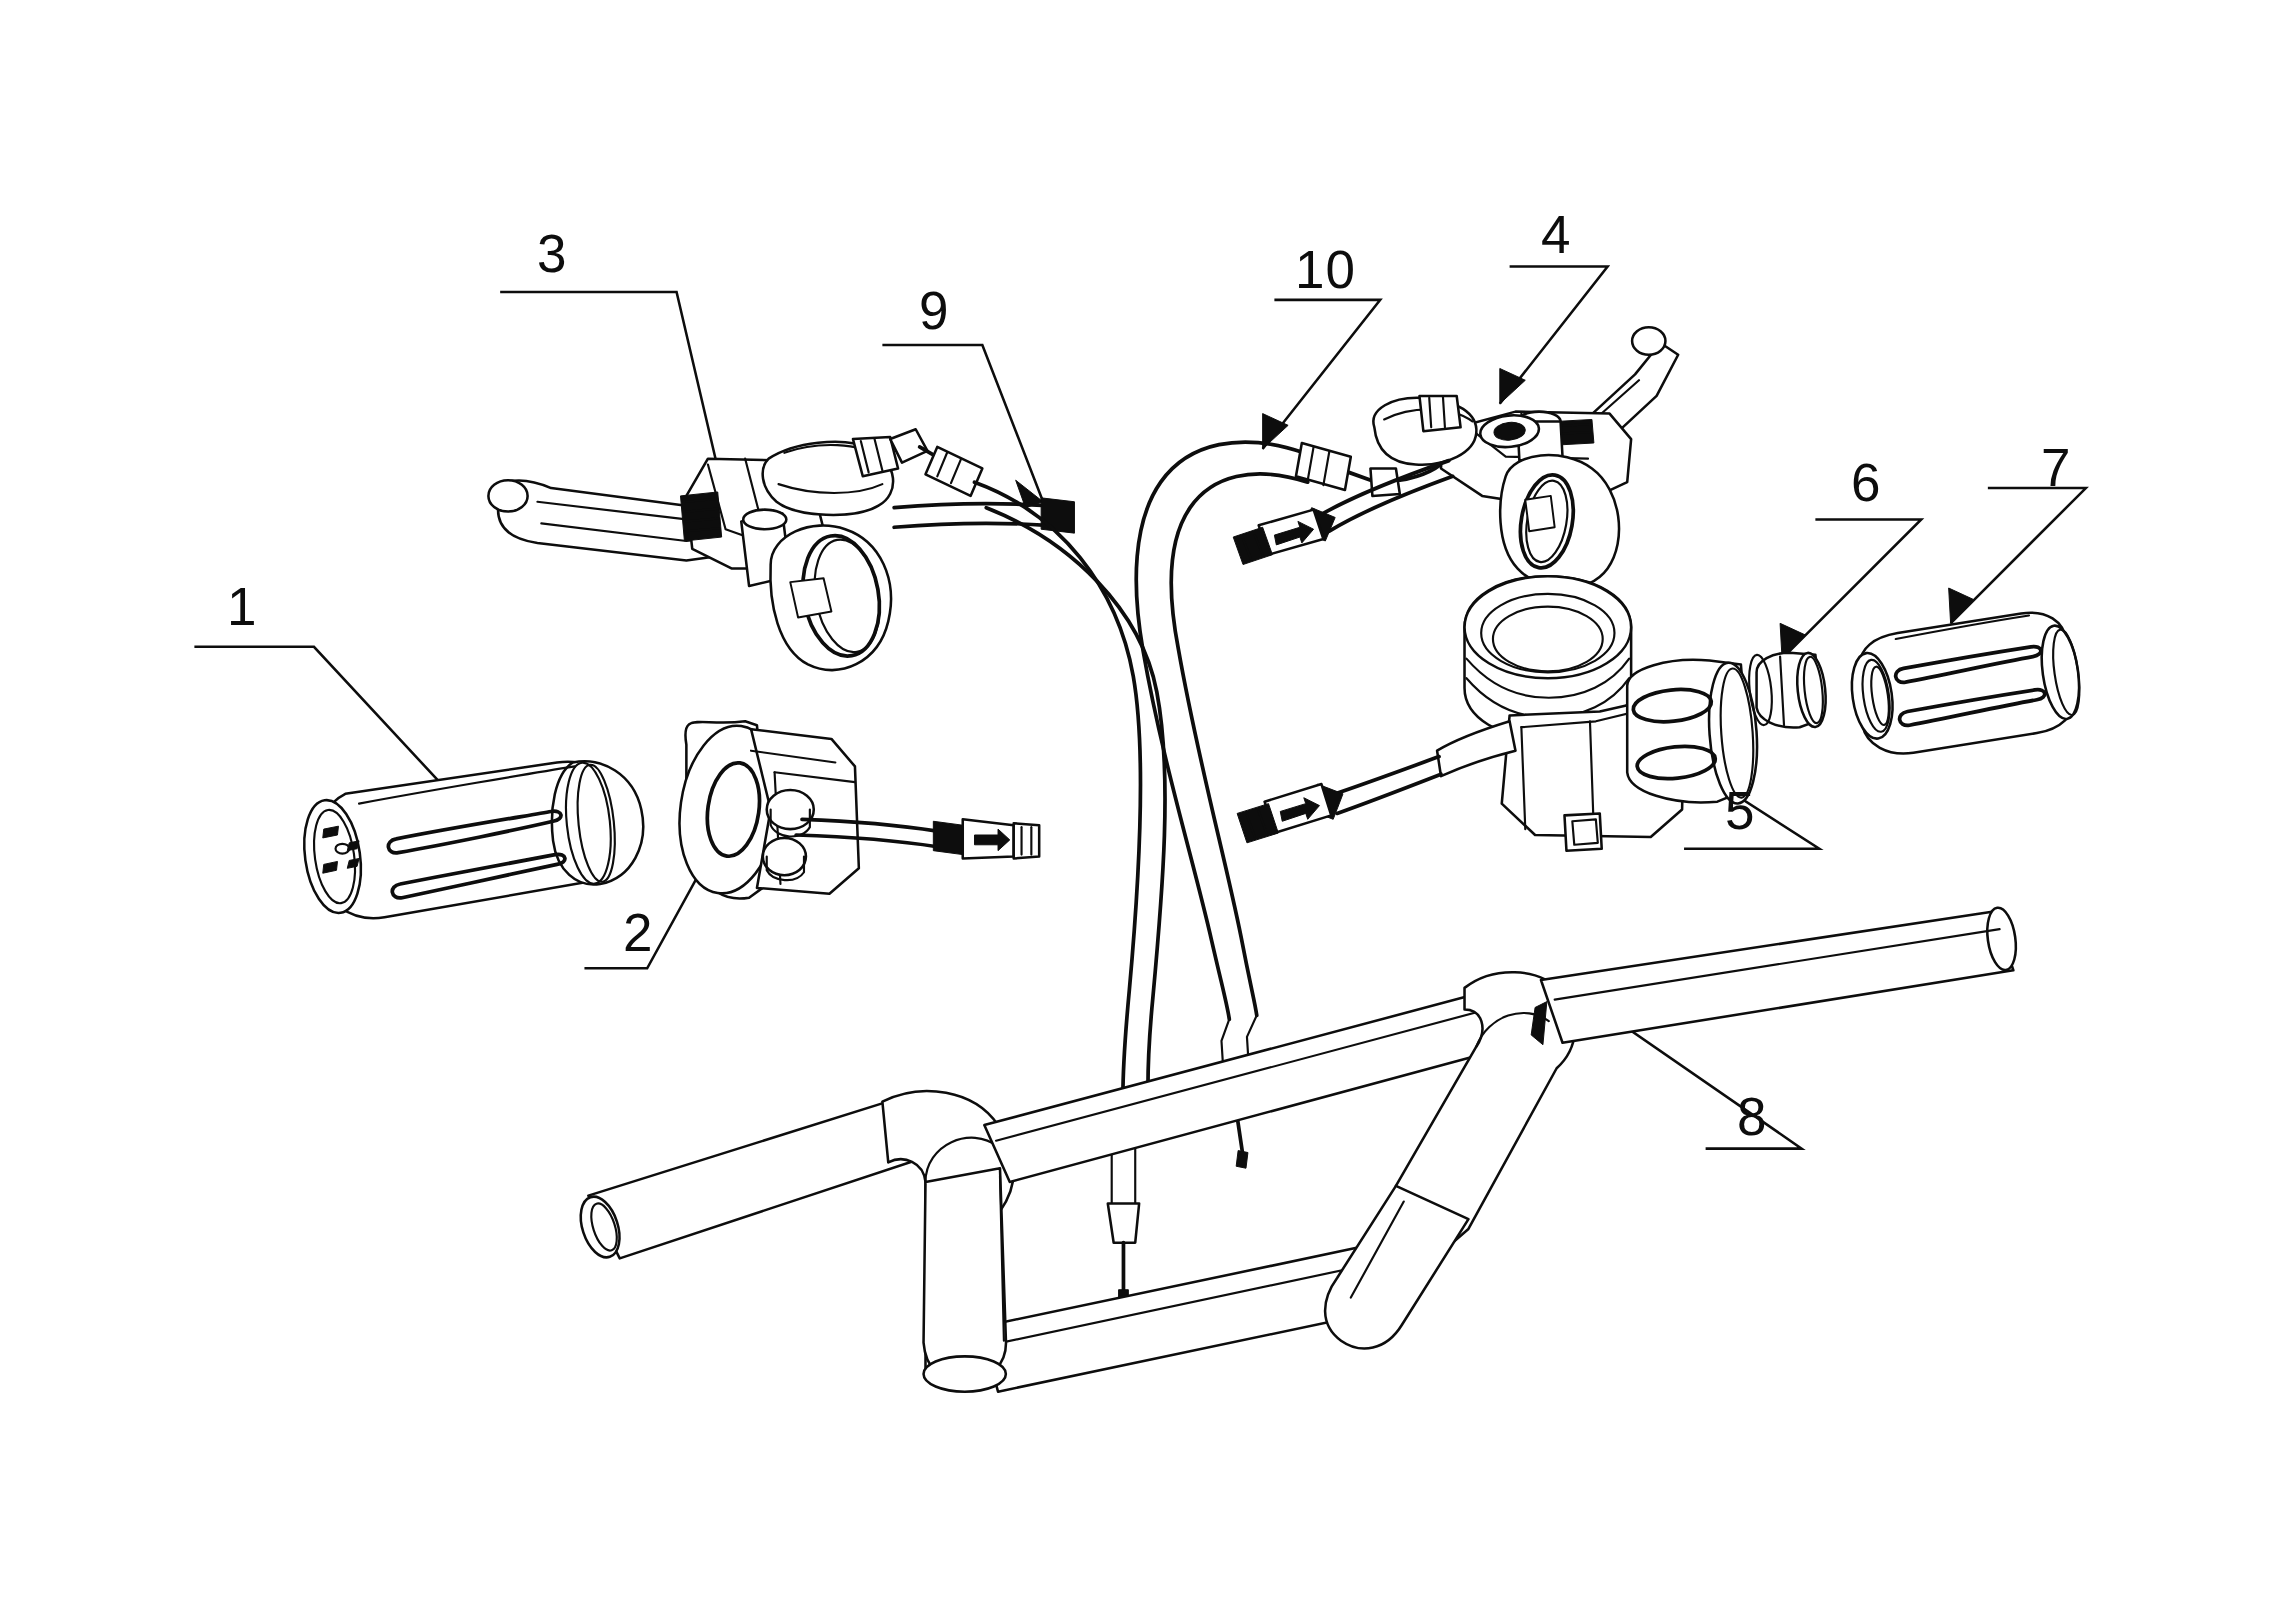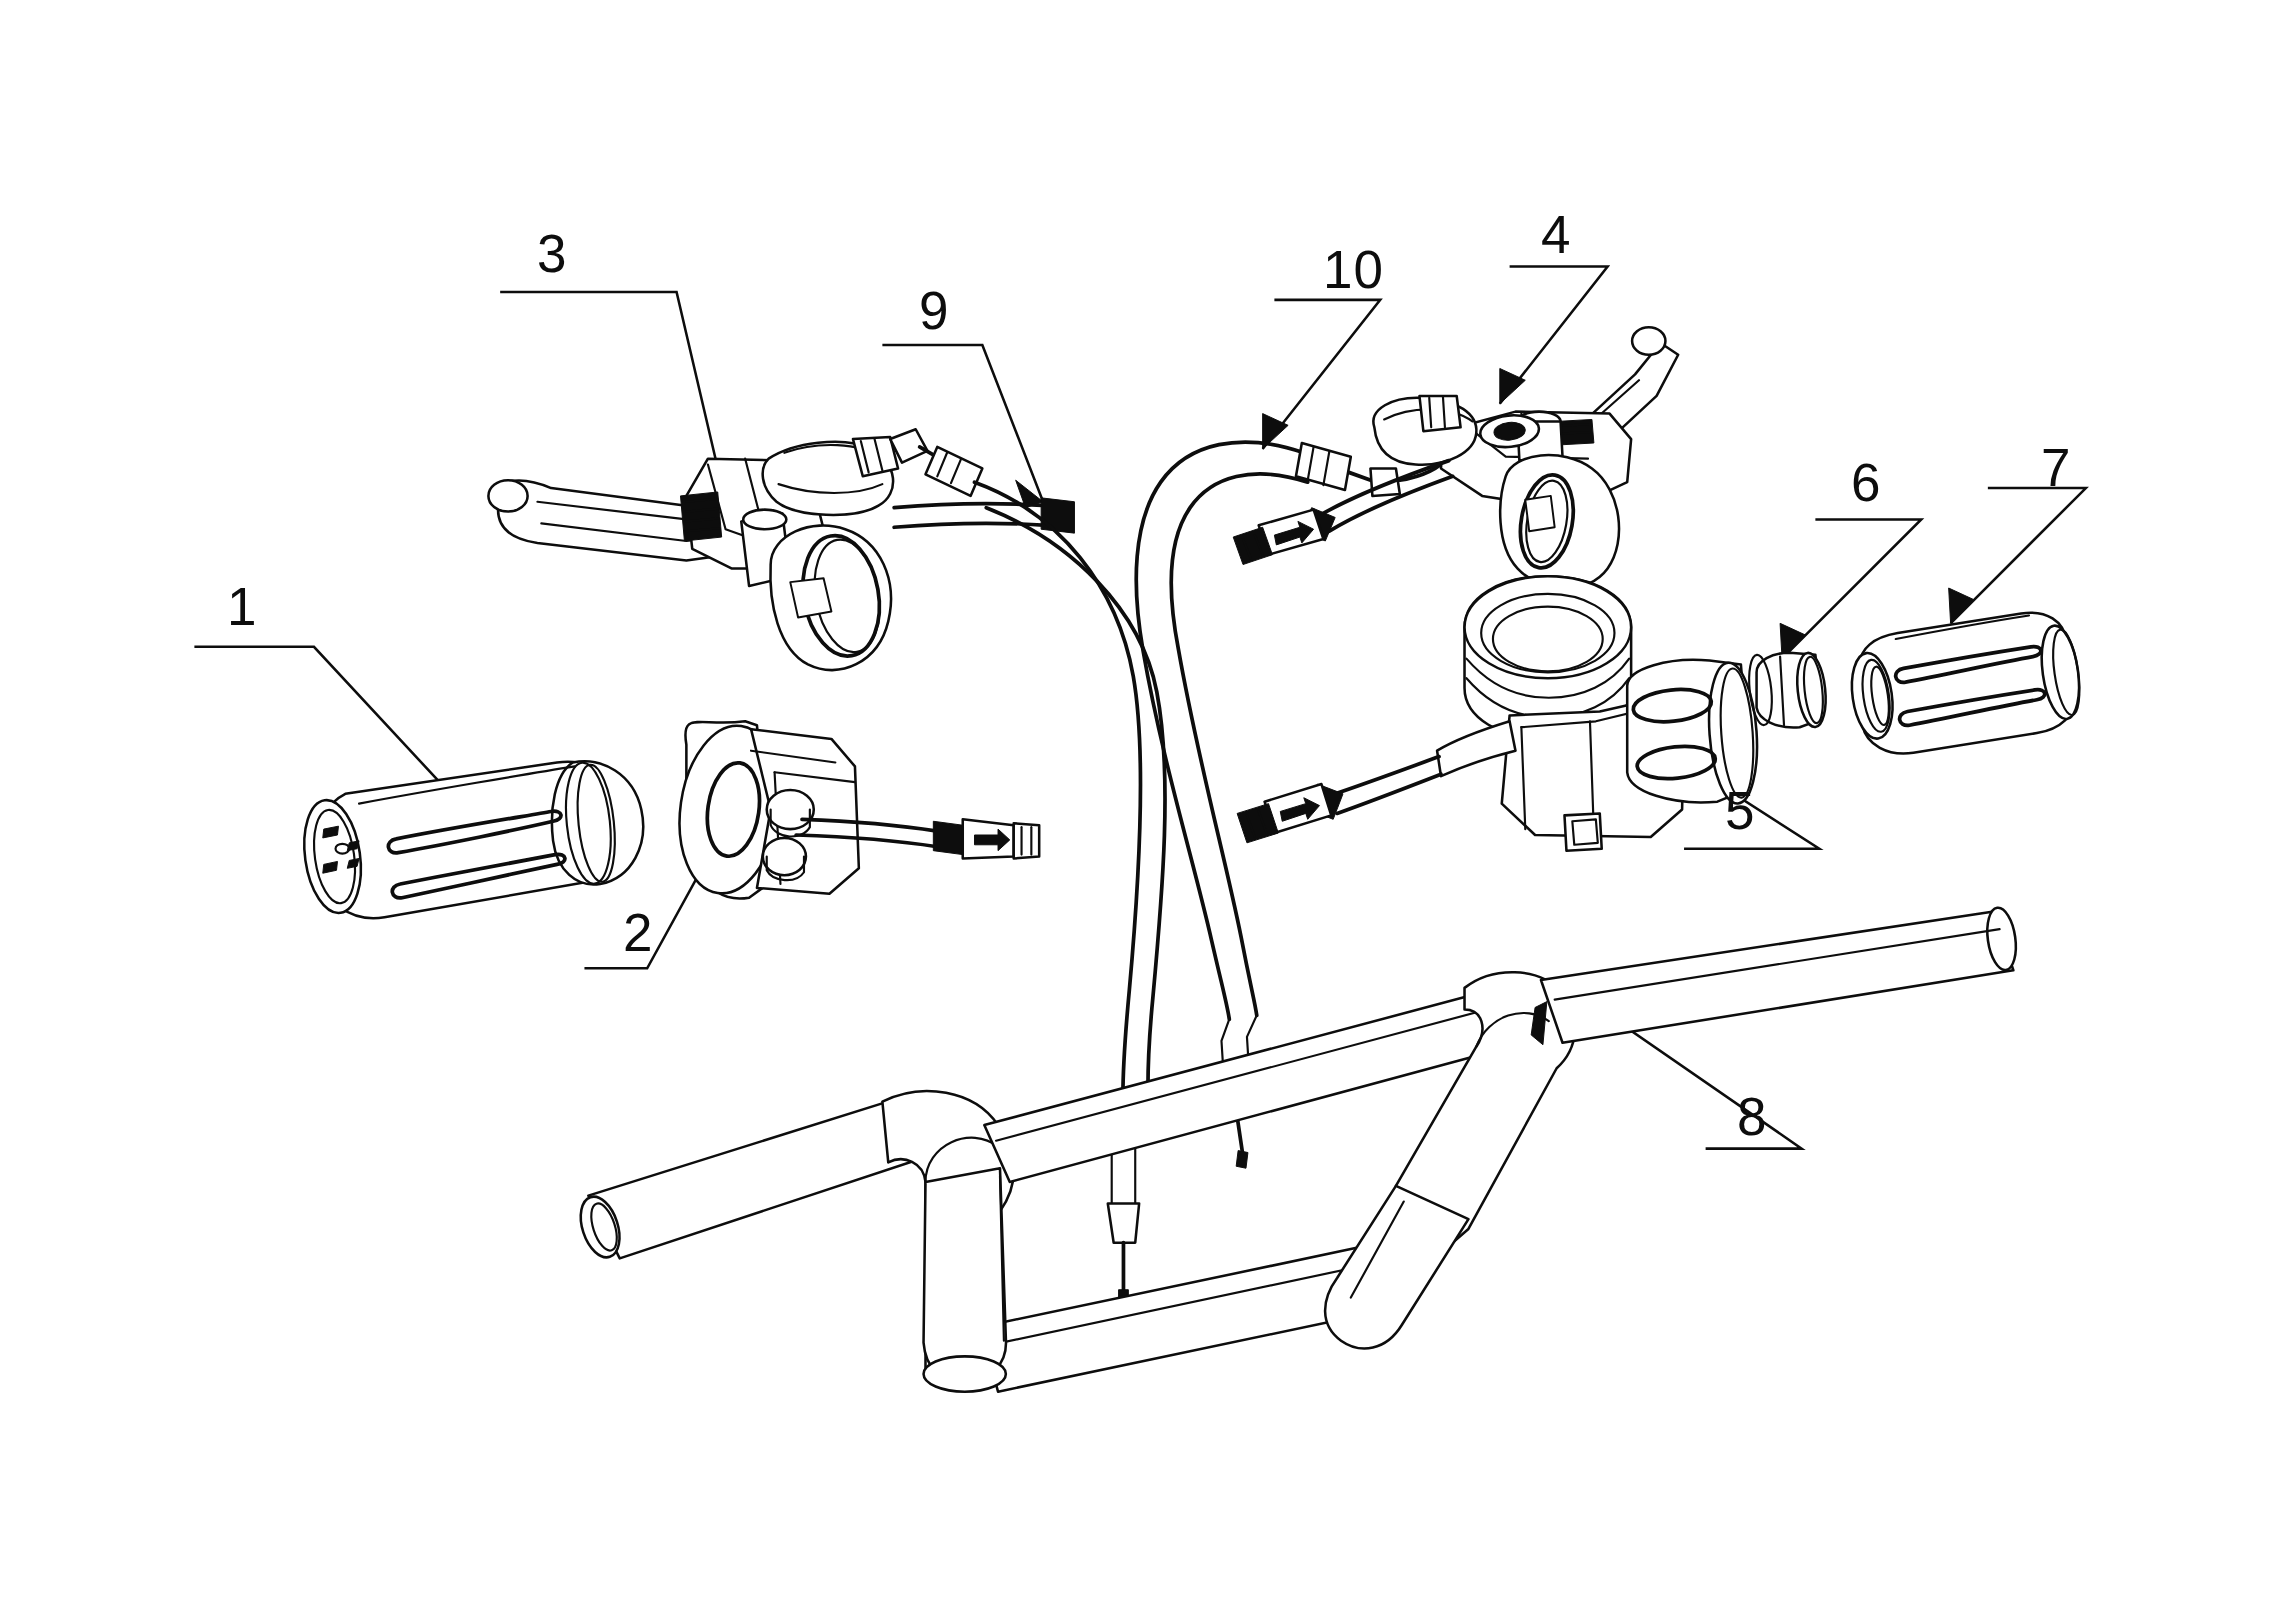--- a/index.html
+++ b/index.html
@@ -526,16 +526,16 @@
   <div class="callout-num" style="left:1725px; top:784px;">5</div>
 
   <div class="callout-num" style="left:1851px; top:456px;">6</div>
 
   <div class="callout-num" style="left:2041px; top:441px;">7</div>
 
   <div class="callout-num" style="left:1737px; top:1090px;">8</div>
 
   <div class="callout-num" style="left:919px; top:284px;">9</div>
 
-  <div class="callout-num" style="left:1323px; top:243px;">10</div>
+  <div class="callout-num" style="left:1295px; top:243px;">10</div>
 
 </div>
 
 
 </body></html>

